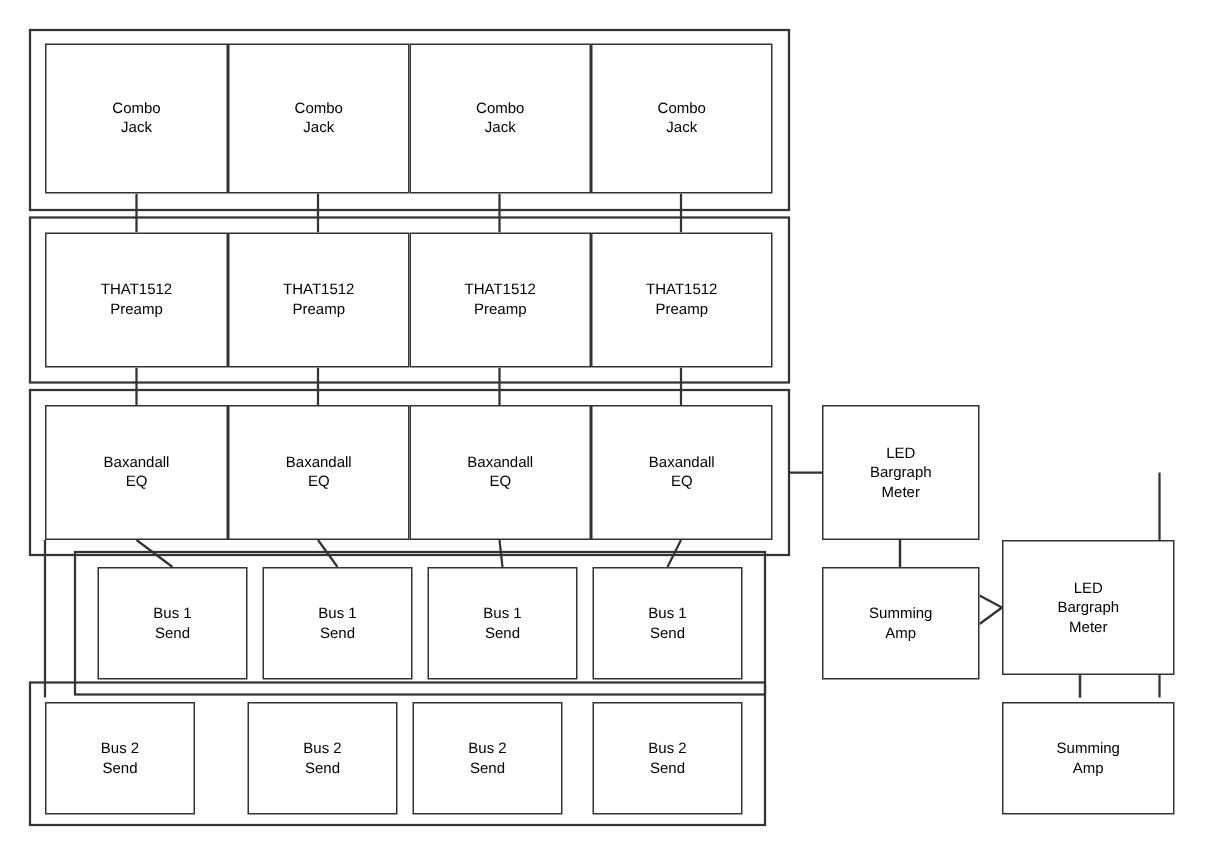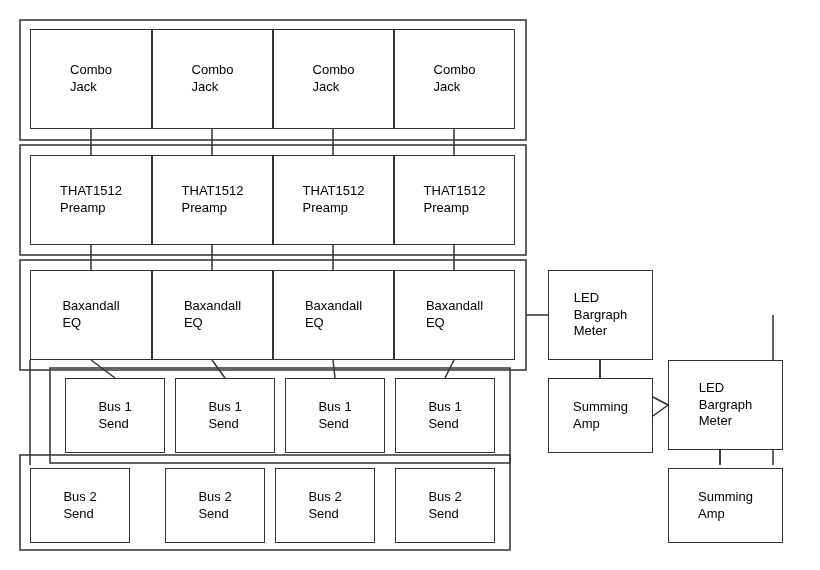--- a/index.html
+++ b/index.html
@@ -18,22 +18,23 @@
       position: relative;
       padding: 10px;
     }
     .block {
       position: absolute;
       border: 1.5px solid #333;
       background: white;
       display: flex;
       align-items: center;
       justify-content: center;
+      text-align: center;
       line-height: 1.3;
-      font-size: 13px;
+      font-size: 10px;
     }
     
     svg.connectors {
       position: absolute;
       top: 0; left: 0;
       width: 820px;
       height: 570px;
       pointer-events: none;
     }
     svg.connectors line {

